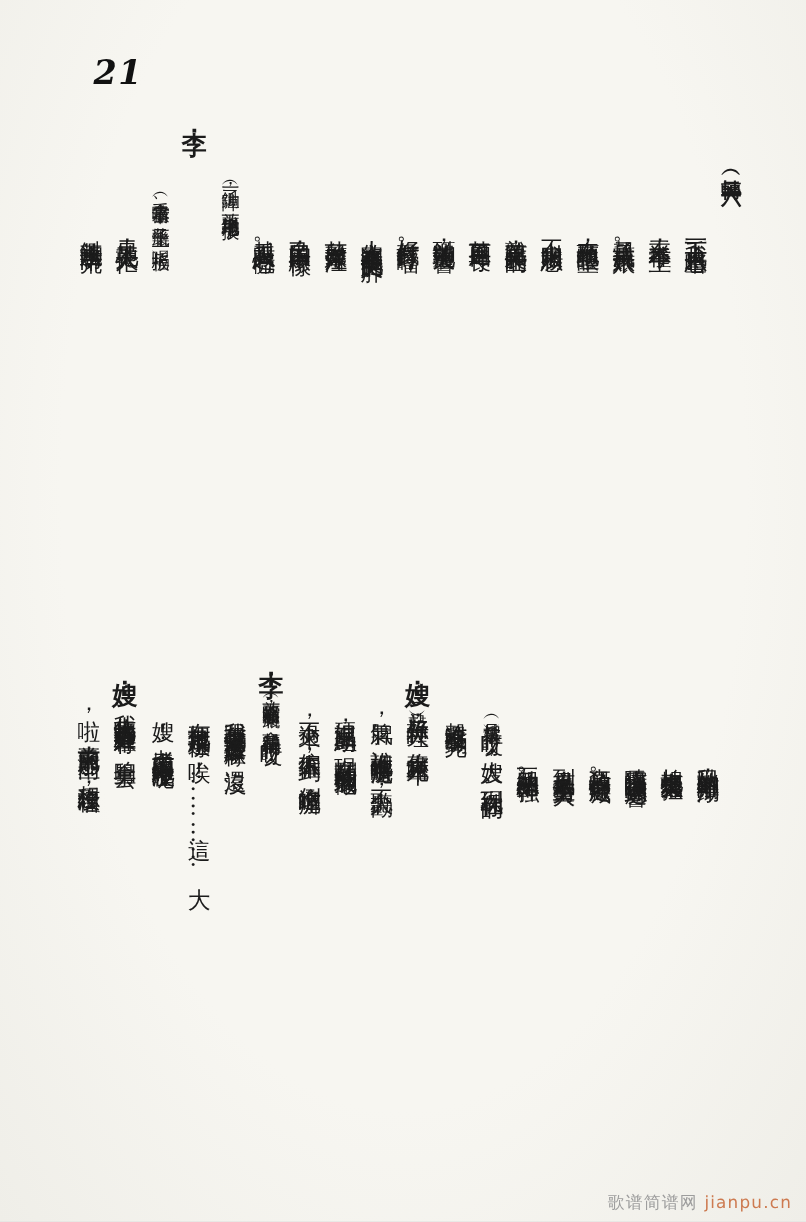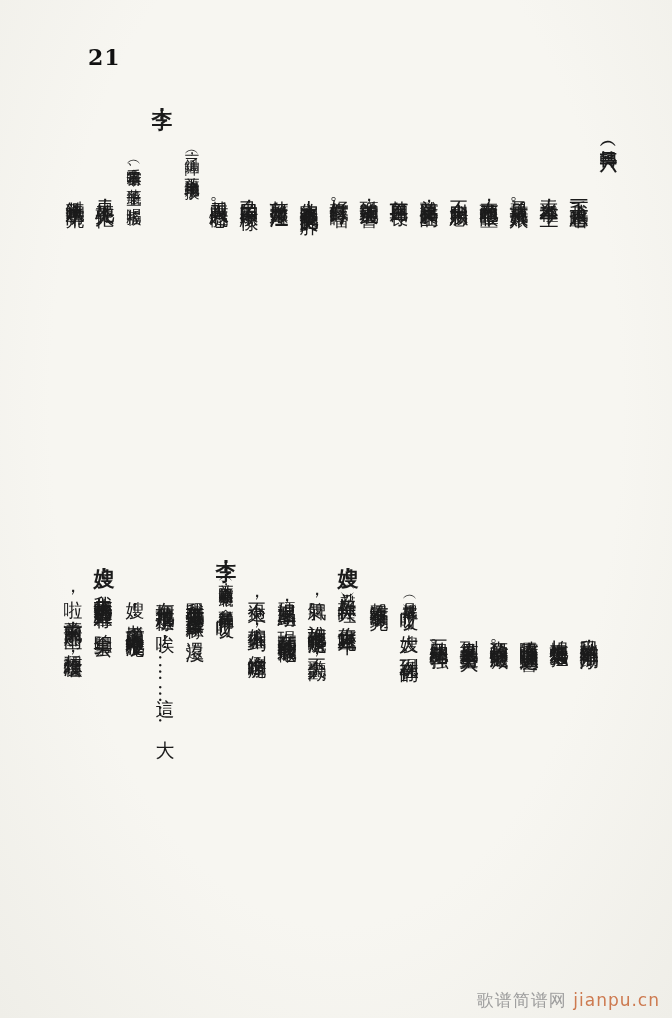--- a/index.html
+++ b/index.html
@@ -8,22 +8,22 @@
     position:relative;
     width:672px; height:1018px;
     margin:0 auto;
     background:#f5f4ef;
     background-image: radial-gradient(ellipse at 50% 40%, #f7f6f1 60%, #efeee8 100%);
     font-family:"DejaVu Serif", serif;
     color:#1b1b1b;
     overflow:hidden;
   }
   .pageno {
-    position:absolute; top:44px; left:88px;
-    font-size:22px; font-weight:700; 
+    position:absolute; top:44px; left:78px;
+    font-size:28px; font-weight:700; font-style:italic;
     letter-spacing:1px;
     color:#111;
   }
   .vblock {
     position:absolute;
     writing-mode:vertical-rl;
   }
   #top-block    { top:90px;  right:55px; height:450px; }
   #bottom-block { top:545px; right:73px; height:473px; }
   .col {
@@ -42,21 +42,21 @@
   .pt40 { padding-top:40px; }
   .pt42 { padding-top:42px; }
   .pt45 { padding-top:45px; }
   .pt55 { padding-top:55px; }
   .pt65 { padding-top:65px; }
   .pt80 { padding-top:80px; }
   .pt95 { padding-top:95px; }
   .watermark {
     position:absolute; right:12px; bottom:6px;
     font-family:"DejaVu Sans", sans-serif;
-    font-size:17px; letter-spacing:1px;
+    font-size:14px; letter-spacing:1px;
     white-space:nowrap;
   }
   .wm-name { color:#9d9d9d; }
   .wm-url  { color:#cd7a50; }
 </style>
 </head>
 <body>
 
 <div class="page">
 

